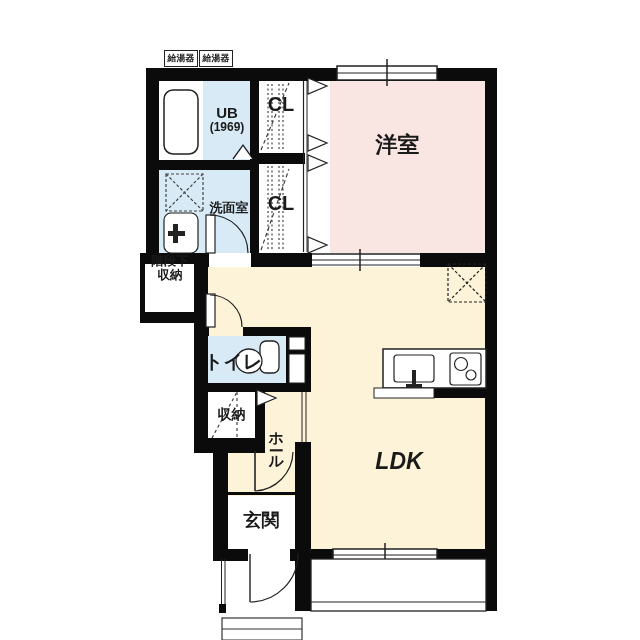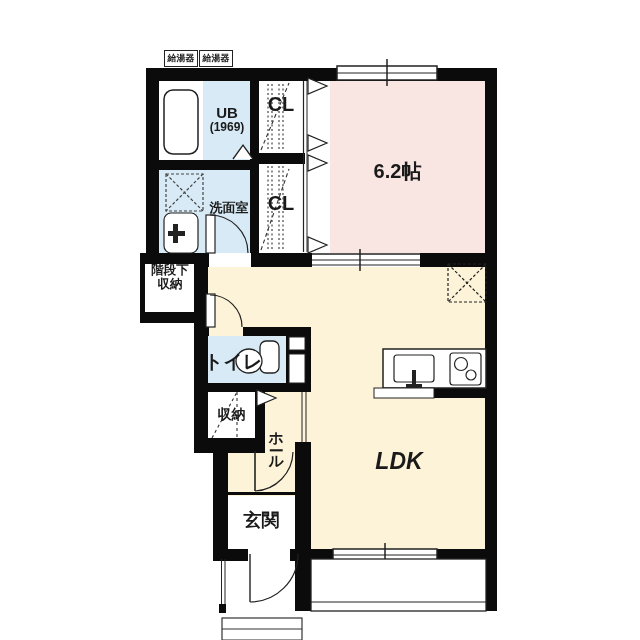--- a/index.html
+++ b/index.html
@@ -192,23 +192,23 @@
 
   <div class="box" style="left:164px;top:4px;width:34px;height:17px;">給湯器</div>
   <div class="box" style="left:199px;top:4px;width:34px;height:17px;">給湯器</div>
 
   <div class="lbl" style="left:199px;top:58px;width:56px;font-size:15px;">
     <div>UB</div>
     <div style="font-size:12px;">(1969)</div>
   </div>
   <div class="lbl" style="left:259px;top:47px;width:44px;font-size:20px;">CL</div>
   <div class="lbl" style="left:259px;top:146px;width:44px;font-size:20px;">CL</div>
-  <div class="lbl" style="left:320px;top:114px;width:155px;font-size:20px;">6.2帖</div>
+  <div class="lbl" style="left:320px;top:86px;width:155px;font-size:22px;">洋室</div>
   <div class="lbl" style="left:200px;top:155px;width:58px;font-size:13px;">洗面室</div>
-  <div class="lbl" style="left:141px;top:217px;width:58px;font-size:12.5px;">
+  <div class="lbl" style="left:141px;top:208px;width:58px;font-size:12.5px;">
     <div>階段下</div>
     <div>収納</div>
   </div>
   <div class="lbl" style="left:204px;top:305px;width:52px;font-size:19px;text-align:right;">トイレ</div>
   <div class="lbl" style="left:208px;top:360px;width:47px;font-size:14px;">収納</div>
   <div class="lbl vert" style="left:268px;top:352px;height:92px;font-size:15px;">ホール</div>
   <div class="lbl" style="left:325px;top:402px;width:148px;font-size:23px;font-style:italic;">LDK</div>
   <div class="lbl" style="left:228px;top:464px;width:67px;font-size:18px;">玄関</div>
 
 </div>

